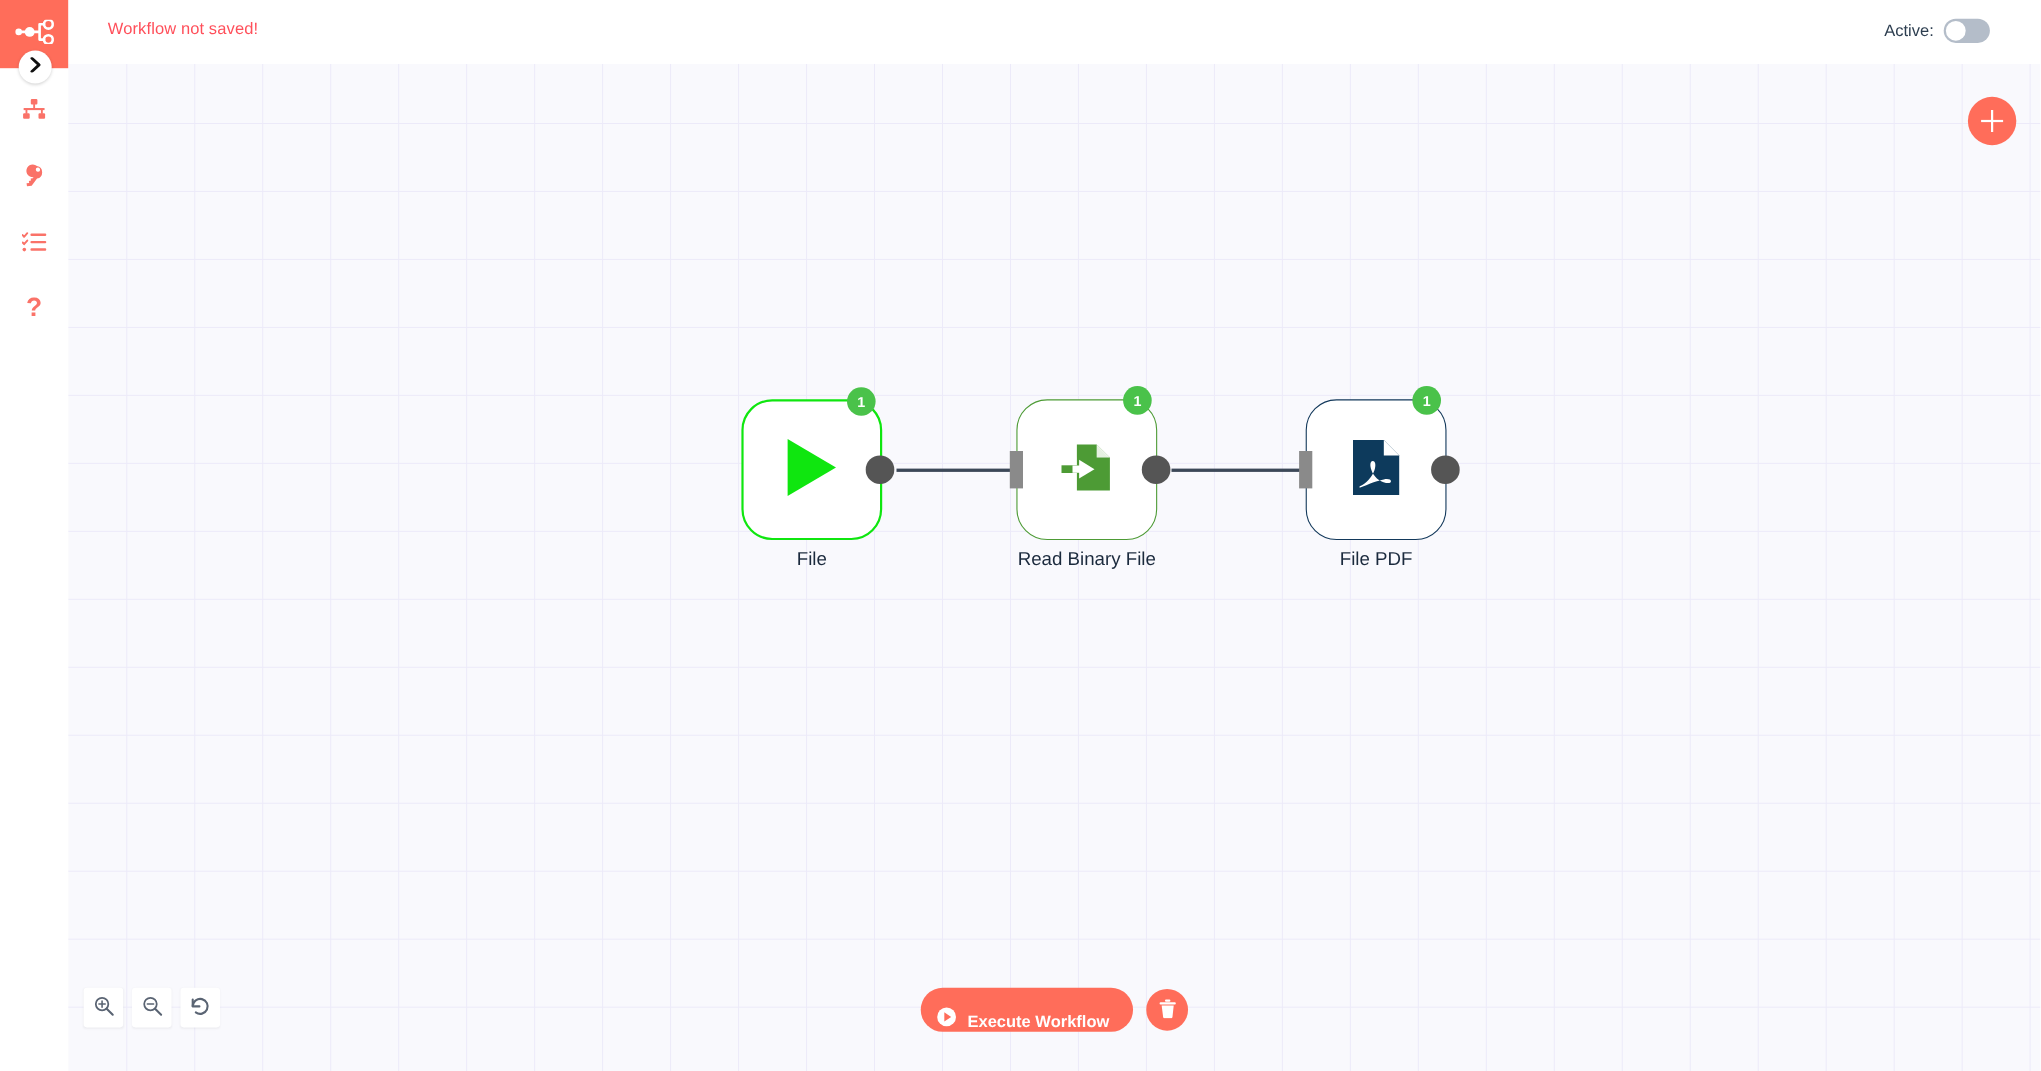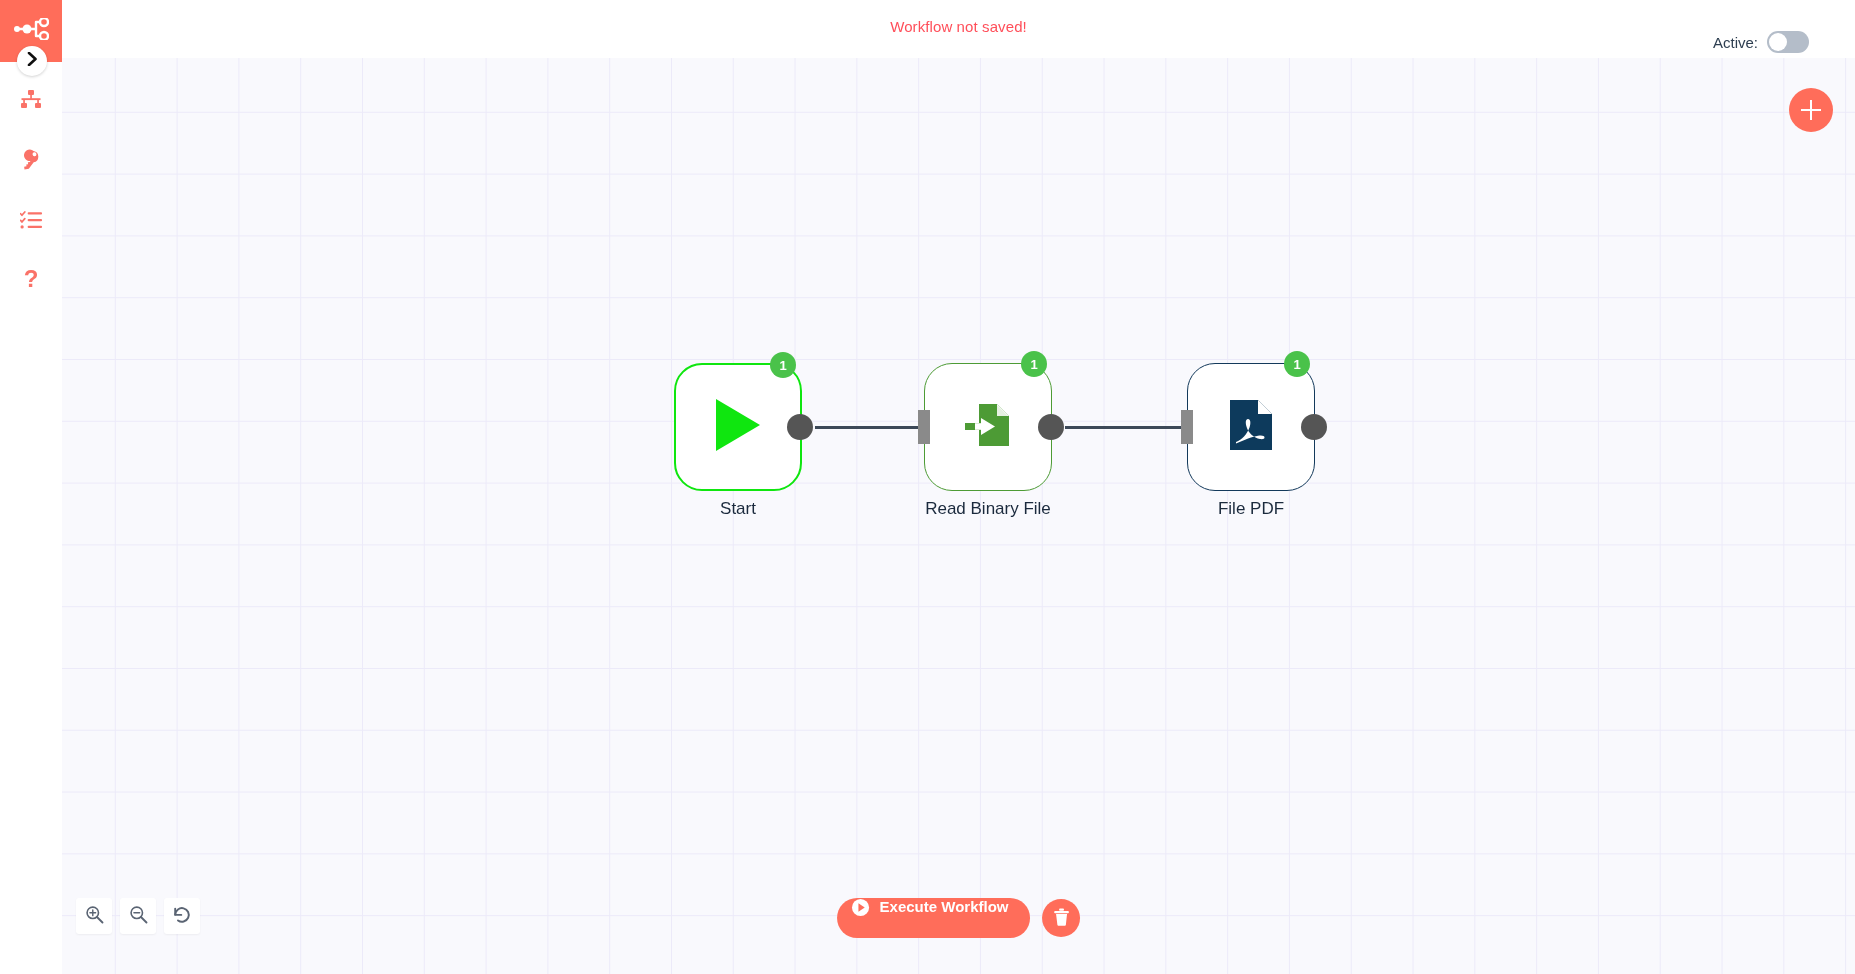--- a/index.html
+++ b/index.html
@@ -70,28 +70,29 @@
     position: absolute;
     left: 62px; top: 0;
     width: 1793px;
     height: 58px;
     background: #ffffff;
     z-index: 30;
   }
   .save-status {
     position: absolute;
     left: 0; right: 0; top: 18px;
-    text-align: center;
+    text-align: left;
     font-size: 15px;
     color: #ff4f5a;
     letter-spacing: .1px;
+    padding-left: 36px;
   }
   .active-wrap {
     position: absolute;
-    right: 46px; top: 31px;
+    right: 46px; top: 17px;
     display: flex;
     align-items: center;
     gap: 9px;
     text-align: right;
   }
   .active-label {
     font-size: 15px;
     color: #2d3e50;
   }
   .toggle {
@@ -249,30 +250,30 @@
     left: 50%;
     transform: translateX(-50%);
     bottom: 36px;
     display: flex;
     align-items: center;
     gap: 12px;
     z-index: 20;
   }
   .exec-btn {
     height: 40px;
-    padding: 0 22px 12px 14px;
+    padding: 0 22px 0 14px;
     border: none;
     border-radius: 20px;
     background: #ff6d5a;
     color: #ffffff;
     font-size: 15px;
     font-weight: 700;
     font-family: "Liberation Sans", sans-serif;
     display: flex;
-    align-items: flex-start;
+    align-items: flex-end;
     gap: 10px;
     cursor: pointer;
   }
   .delete-btn {
     width: 38px; height: 38px;
     border: none;
     border-radius: 50%;
     background: #ff6d5a;
     display: flex;
     align-items: center;
@@ -379,21 +380,21 @@
     <div class="node-wrap" id="node-start" style="left: 612px; top: 305px;">
       <div class="node-box green-bright">
         <div class="node-badge">1</div>
         <span>
           <svg width="52" height="56" viewBox="0 0 52 56">
             <path d="M4 2 L48 28 L4 54 Z" fill="#0fe60f"></path>
           </svg>
         </span>
         <div class="port-out"></div>
       </div>
-      <div class="node-label">Start</div>
+      <div class="node-label">File</div>
     </div>
 
     <div class="node-wrap" id="node-read-binary-file" style="left: 862px; top: 305px;">
       <div class="node-box green-mid">
         <div class="node-badge">1</div>
         <span>
           <svg width="54" height="54" viewBox="0 0 54 54">
             <path d="M18 6 H36 L48 18 V48 H18 Z" fill="#4d9b35"></path>
             <path d="M36 6 L48 18 H36 Z" fill="#ffffff"></path>
             <path d="M36 7 L47 18 H36 Z" fill="#4d9b35" opacity="0.14"></path>

